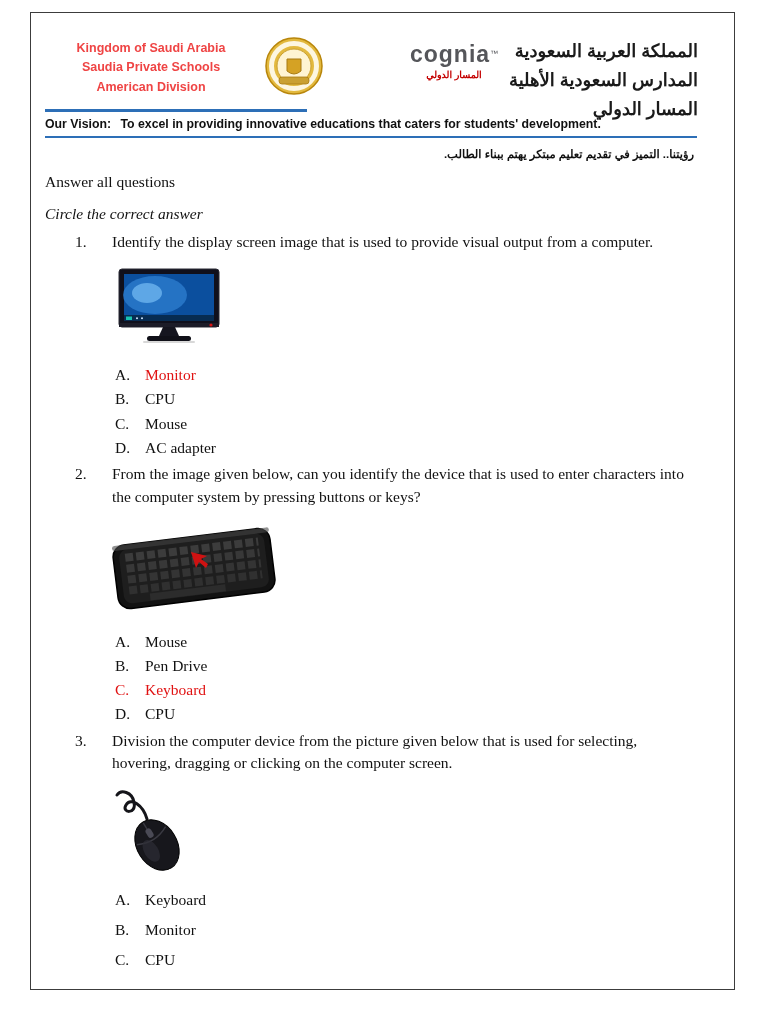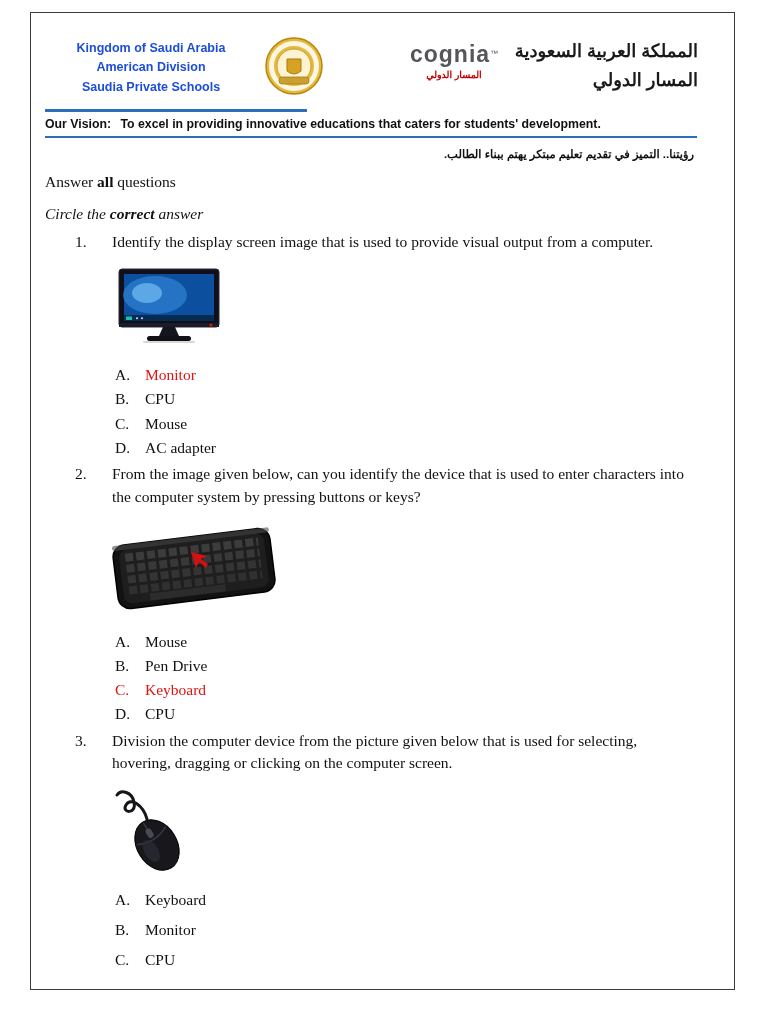--- a/index.html
+++ b/index.html
@@ -4,40 +4,40 @@
 <style>
   html,body{margin:0;padding:0;background:#ffffff;}
   .page{position:relative;width:768px;height:1024px;background:#ffffff;margin:0 auto;overflow:hidden;
         font-family:"Liberation Serif",serif;color:#111;}
   .page-border{position:absolute;left:30px;top:12px;width:705px;height:978px;
         border:1.5px solid #3c3c3c;box-sizing:border-box;background:#fff;}
 
   
   .header{position:relative;height:152px;font-family:"Liberation Sans",sans-serif;}
   .school-block{position:absolute;left:14px;top:26px;width:212px;text-align:center;
-        font-weight:bold;font-size:12.5px;line-height:1.55;color:#1d4ed8;}
+        font-weight:bold;font-size:12.5px;line-height:1.55;color:#ef4444;}
   .emblem{position:absolute;left:232px;top:22px;width:62px;height:62px;}
   .cognia-block{position:absolute;left:358px;top:30px;width:130px;text-align:center;}
   .cognia-word{font-size:23px;font-weight:bold;letter-spacing:1px;color:#55565a;line-height:1;}
   .cognia-tm{font-size:8px;vertical-align:super;color:#55565a;}
   .cognia-sub{font-size:9.5px;font-weight:bold;color:#c40000;margin-top:3px;}
   .arabic-block{position:absolute;right:36px;top:24px;width:230px;text-align:right;direction:rtl;
         font-weight:bold;font-size:18px;line-height:1.6;color:#1a1a1a;}
   .blue-line-1{position:absolute;left:14px;top:96px;width:262px;height:3px;background:#2d6fb7;}
   .vision{position:absolute;left:14px;top:104px;width:652px;font-weight:bold;font-size:12.3px;
         color:#111;padding-bottom:5px;border-bottom:2.5px solid #2d6fb7;}
   .vision .label{margin-right:6px;}
   .vision-arabic{position:absolute;right:40px;top:134px;direction:rtl;font-weight:bold;
         font-size:11.5px;color:#111;}
 
   
   .content{padding:6px 42px 0 14px;font-size:15.5px;line-height:1.45;}
   .instr1{margin:0 0 3px 0;}
   .instr2{margin:10px 0 5px 0;font-style:italic;}
-  .b{font-weight:bold;}
+  .b{font-weight:normal;}
   .question{display:flex;padding-left:30px;margin-top:4px;}
   .qnum{width:37px;flex:0 0 37px;}
   .qtext{flex:1;max-width:612px;}
   .figure{margin:14px 0 10px 72px;}
   .figure.kb{margin:10px 0 8px 58px;}
   .figure.ms{margin:10px 0 8px 68px;}
   .options{margin-left:70px;margin-top:2px;}
   .opt{display:flex;margin-bottom:6.5px;line-height:1.15;}
   .opt.wide{margin-bottom:12px;}
   .opt-letter{width:30px;flex:0 0 30px;}
@@ -46,22 +46,22 @@
 </head>
 <body>
 
 <div class="page">
   <div class="page-border">
 
     <div class="header">
 
       <div class="school-block">
         <div>Kingdom of Saudi Arabia</div>
+        <div>Saudia Private Schools</div>
         <div>American Division</div>
-        <div>Saudia Private Schools</div>
       </div>
 
       <div class="emblem">
         <svg width="62" height="62" viewBox="0 0 62 62">
           <circle cx="31" cy="31" r="28" fill="#e3b93e" stroke="#b8860b" stroke-width="1.5"></circle>
           <circle cx="31" cy="31" r="22.5" fill="none" stroke="#fdf6e0" stroke-width="5"></circle>
           <circle cx="31" cy="31" r="17" fill="#fff4d2" stroke="#caa032" stroke-width="1"></circle>
           <path d="M24 24 h14 v12 q-7 6 -14 0 z" fill="#d5a224" stroke="#a87b12" stroke-width="1"></path>
           <rect x="16" y="42" width="30" height="7" rx="3" fill="#caa032" stroke="#a87b12" stroke-width="0.8"></rect>
         </svg>
@@ -69,20 +69,21 @@
 
       <div class="cognia-block">
         <div>
           <span class="cognia-word">cognia</span><span class="cognia-tm">™</span>
         </div>
         <div class="cognia-sub">المسار الدولي</div>
       </div>
 
       <div class="arabic-block">
         <div>المملكة العربية السعودية</div>
+        <div>المدارس السعودية الأهلية</div>
         <div>المسار الدولي</div>
       </div>
 
       <div class="blue-line-1"></div>
 
       <div class="vision">
         <span class="label">Our Vision:</span>
         <span>To excel in providing innovative educations that caters for students' development.</span>
       </div>
 

